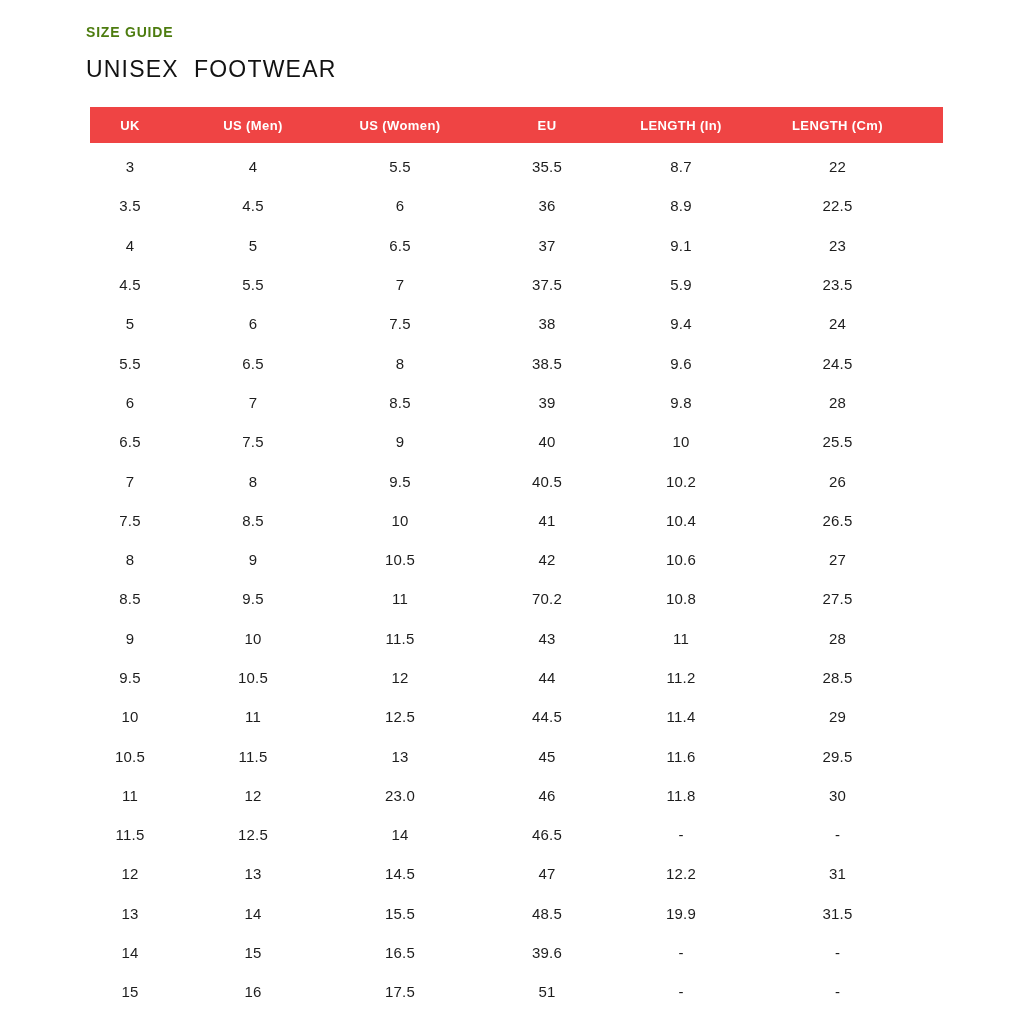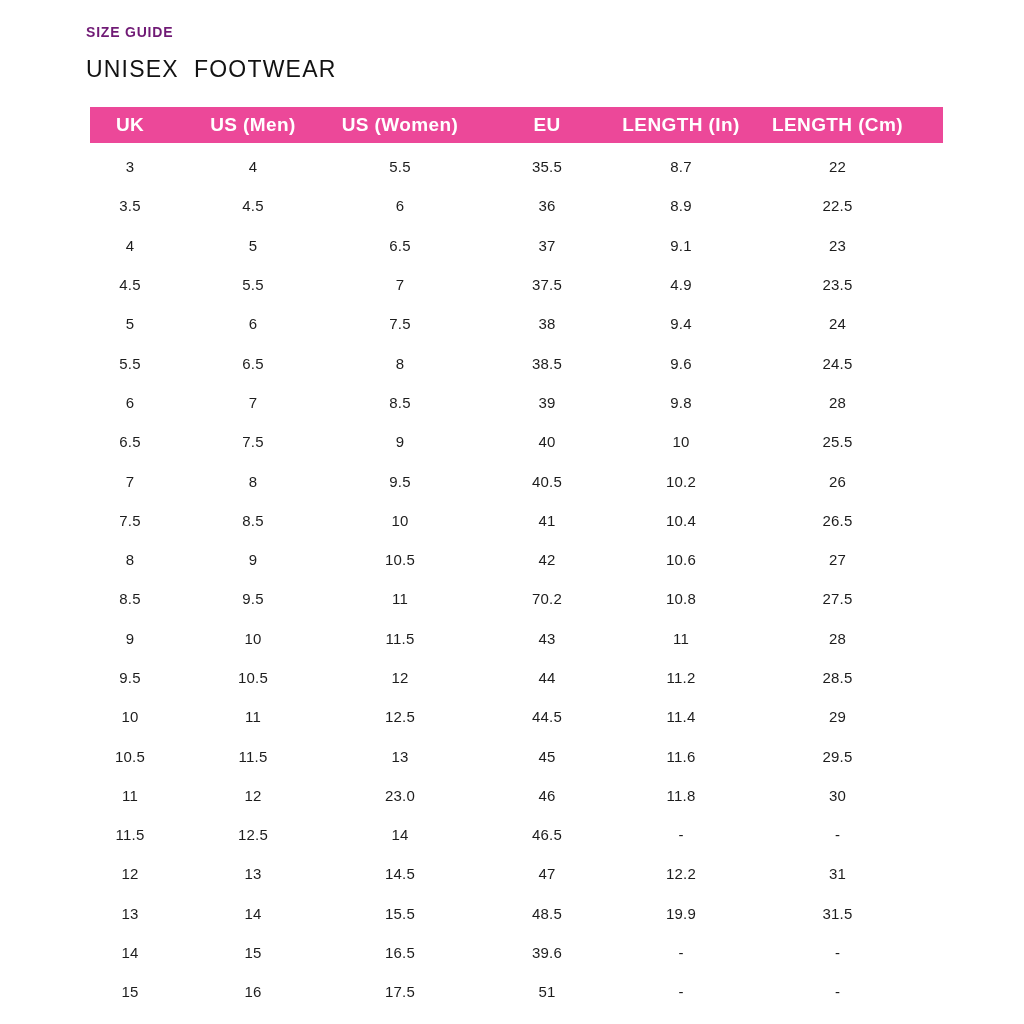--- a/index.html
+++ b/index.html
@@ -9,45 +9,45 @@
     font-family: "Liberation Sans", "DejaVu Sans", sans-serif;
     position: relative;
     overflow: hidden;
   }
   .eyebrow {
     position: absolute;
     left: 86px; top: 24px;
     font-size: 14px;
     font-weight: 700;
     letter-spacing: 0.8px;
-    color: #701a75;
+    color: #4d7c0f;
   }
   .page-title {
     position: absolute;
     left: 86px; top: 56px;
     font-size: 23px;
     font-weight: 400;
     letter-spacing: 1.2px;
     color: #121212;
     white-space: pre;
   }
   .size-table {
     position: absolute;
     left: 90px; top: 107px;
     width: 853px;
   }
   .thead {
     height: 36px;
-    background: #ec4899;
+    background: #ef4444;
     color: #ffffff;
     display: grid;
     grid-template-columns: 80px 166px 128px 166px 102px 211px;
     align-items: center;
     justify-items: center;
-    font-size: 19px;
+    font-size: 13px;
     letter-spacing: 0.4px;
     white-space: nowrap;
   }
   .thead .hcell { overflow: visible; }
   .thead .hbold { font-weight: 700; }
   .thead .hrest { font-weight: 700; }
   .tbody {
     padding-top: 4px;
   }
   .trow {
@@ -101,21 +101,21 @@
         <div class="cell">6.5</div>
         <div class="cell">37</div>
         <div class="cell">9.1</div>
         <div class="cell">23</div>
       </div>
       <div class="trow">
         <div class="cell">4.5</div>
         <div class="cell">5.5</div>
         <div class="cell">7</div>
         <div class="cell">37.5</div>
-        <div class="cell">4.9</div>
+        <div class="cell">5.9</div>
         <div class="cell">23.5</div>
       </div>
       <div class="trow">
         <div class="cell">5</div>
         <div class="cell">6</div>
         <div class="cell">7.5</div>
         <div class="cell">38</div>
         <div class="cell">9.4</div>
         <div class="cell">24</div>
       </div>

